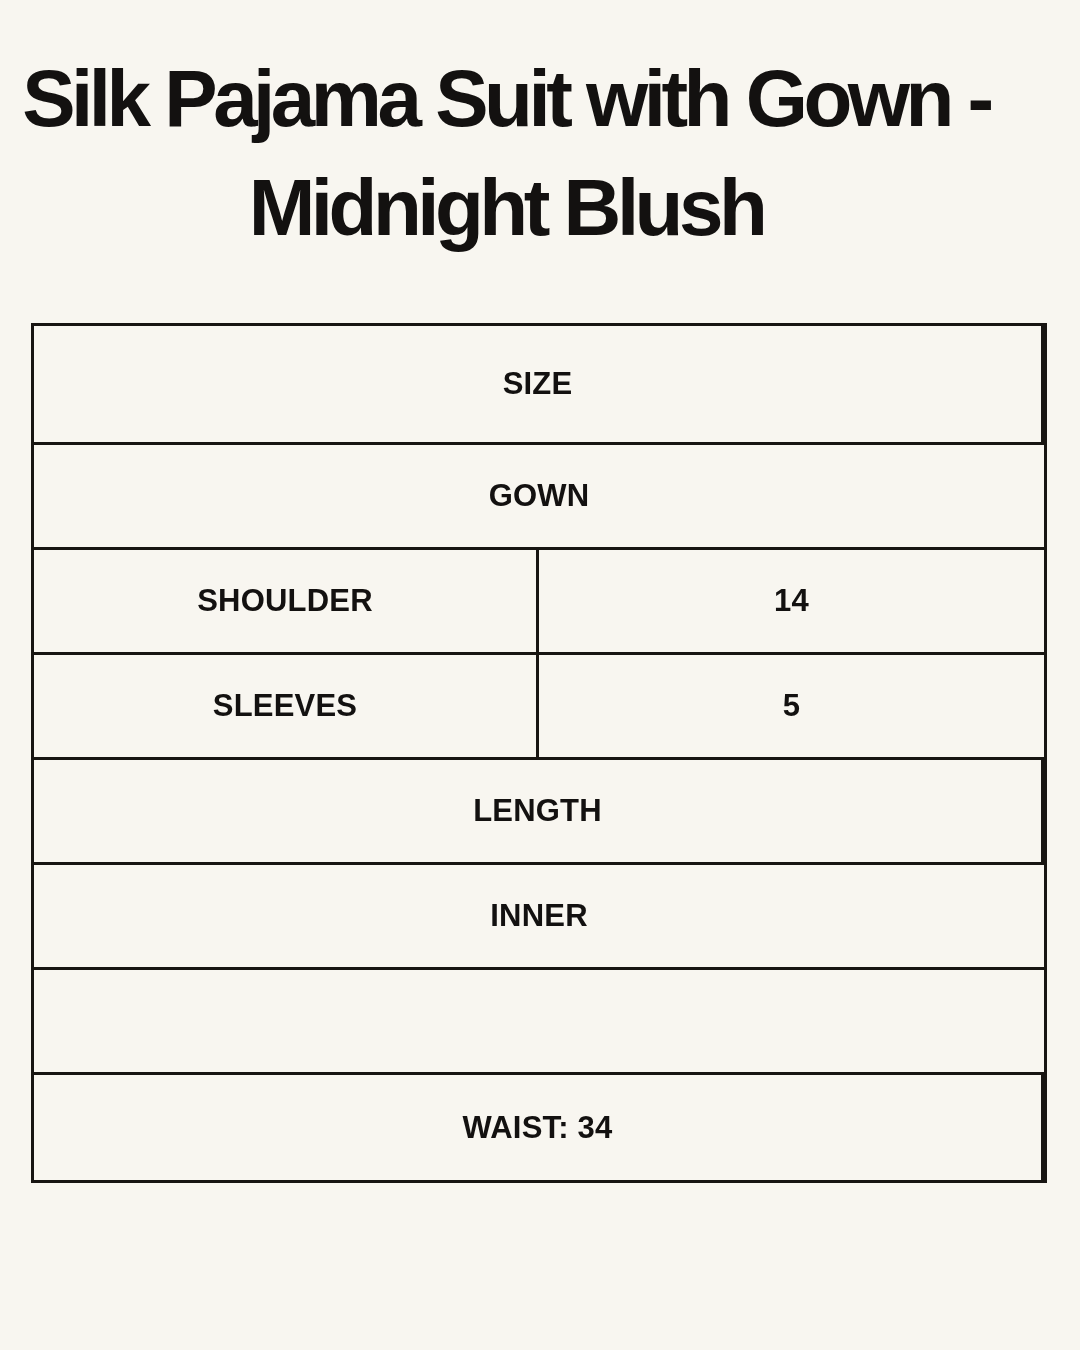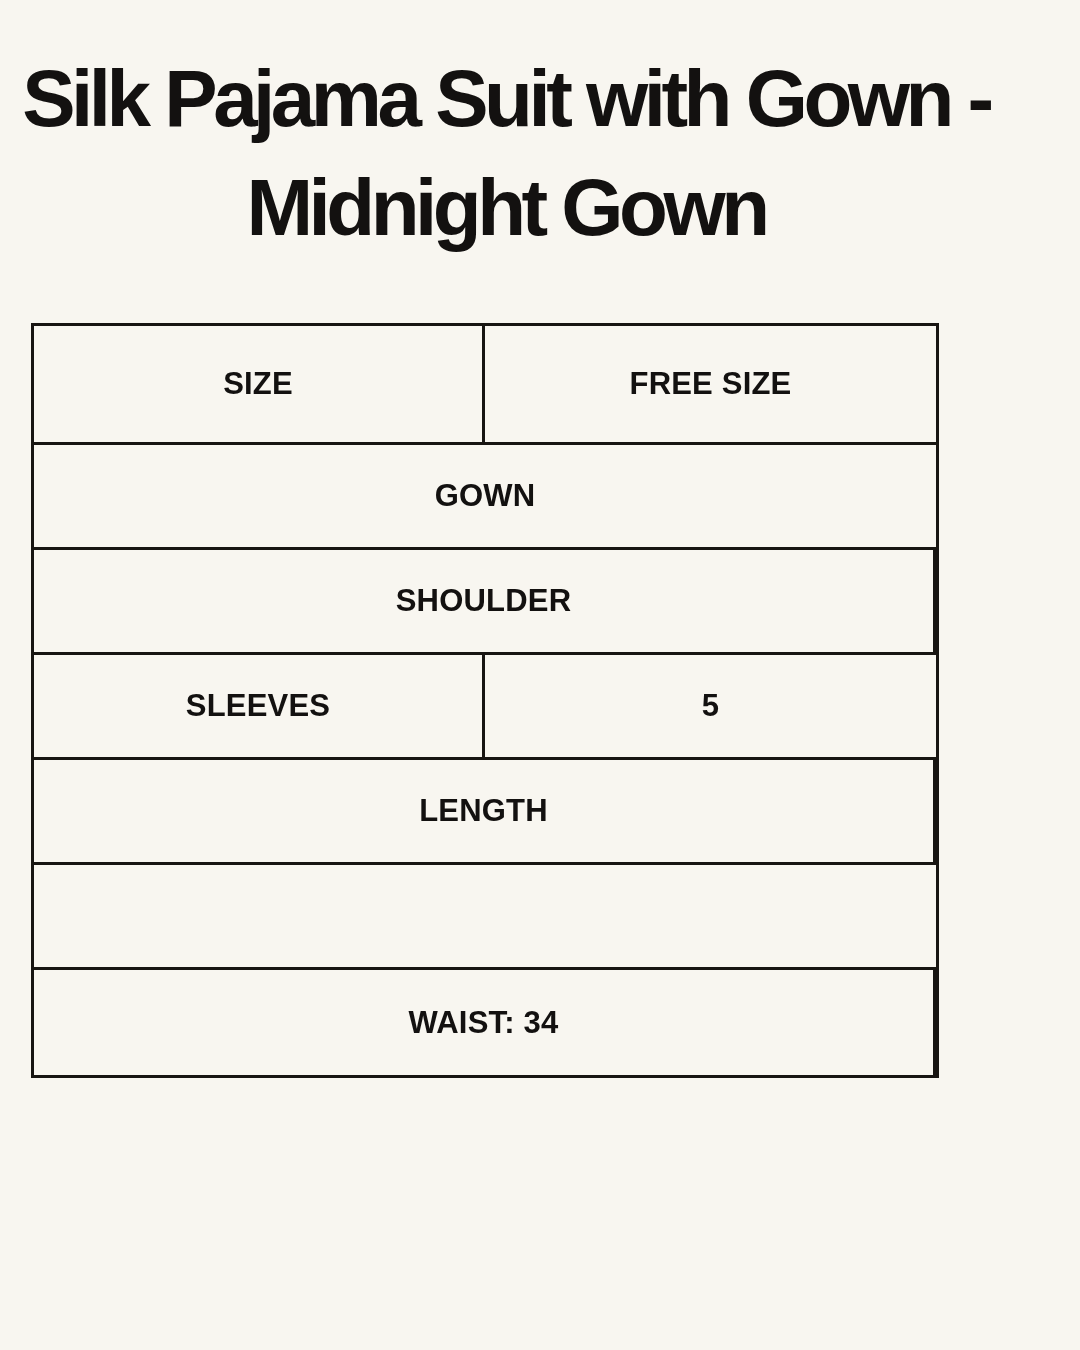--- a/index.html
+++ b/index.html
@@ -32,21 +32,21 @@
     line-height: 109px;
     color: #131110;
     white-space: nowrap;
   }
 
   
   .size-chart {
     position: absolute;
     top: 323px;
     left: 31px;
-    width: 908px;
+    width: 1016px;
     box-sizing: border-box;
     border: 3px solid #181512;
     background: #F8F6F0;
   }
   .sc-row {
     box-sizing: border-box;
     display: flex;
     align-items: stretch;
     border-bottom: 3px solid #181512;
     height: 105px;
@@ -79,61 +79,66 @@
     color: #131110;
     text-transform: uppercase;
     white-space: nowrap;
   }
 </style>
 </head>
 <body>
 
 <div class="title-wrap">
   <div class="title-line">Silk Pajama Suit with Gown -</div>
-  <div class="title-line">Midnight Gown</div>
+  <div class="title-line">Midnight Blush</div>
 </div>
 
 <div class="size-chart">
 
   <div class="sc-row first">
     <div class="sc-cell left">
       <span class="sc-text">SIZE</span>
-    </div>
-    <div class="sc-cell">
-      <span class="sc-text">FREE SIZE</span>
     </div>
   </div>
 
   <div class="sc-row span">
     <div class="sc-cell">
       <span class="sc-text">GOWN</span>
     </div>
   </div>
 
   <div class="sc-row">
     <div class="sc-cell left">
       <span class="sc-text">SHOULDER</span>
+    </div>
+    <div class="sc-cell">
+      <span class="sc-text">14</span>
     </div>
   </div>
 
   <div class="sc-row">
     <div class="sc-cell left">
       <span class="sc-text">SLEEVES</span>
     </div>
     <div class="sc-cell">
       <span class="sc-text">5</span>
     </div>
   </div>
 
   <div class="sc-row">
     <div class="sc-cell left">
       <span class="sc-text">LENGTH</span>
     </div>
   </div>
 
+  <div class="sc-row span">
+    <div class="sc-cell">
+      <span class="sc-text">INNER</span>
+    </div>
+  </div>
 
   <div class="sc-row">
   </div>
 
 
   <div class="sc-row last">
     <div class="sc-cell left">
       <span class="sc-text">WAIST: 34</span>
     </div>
   </div>

